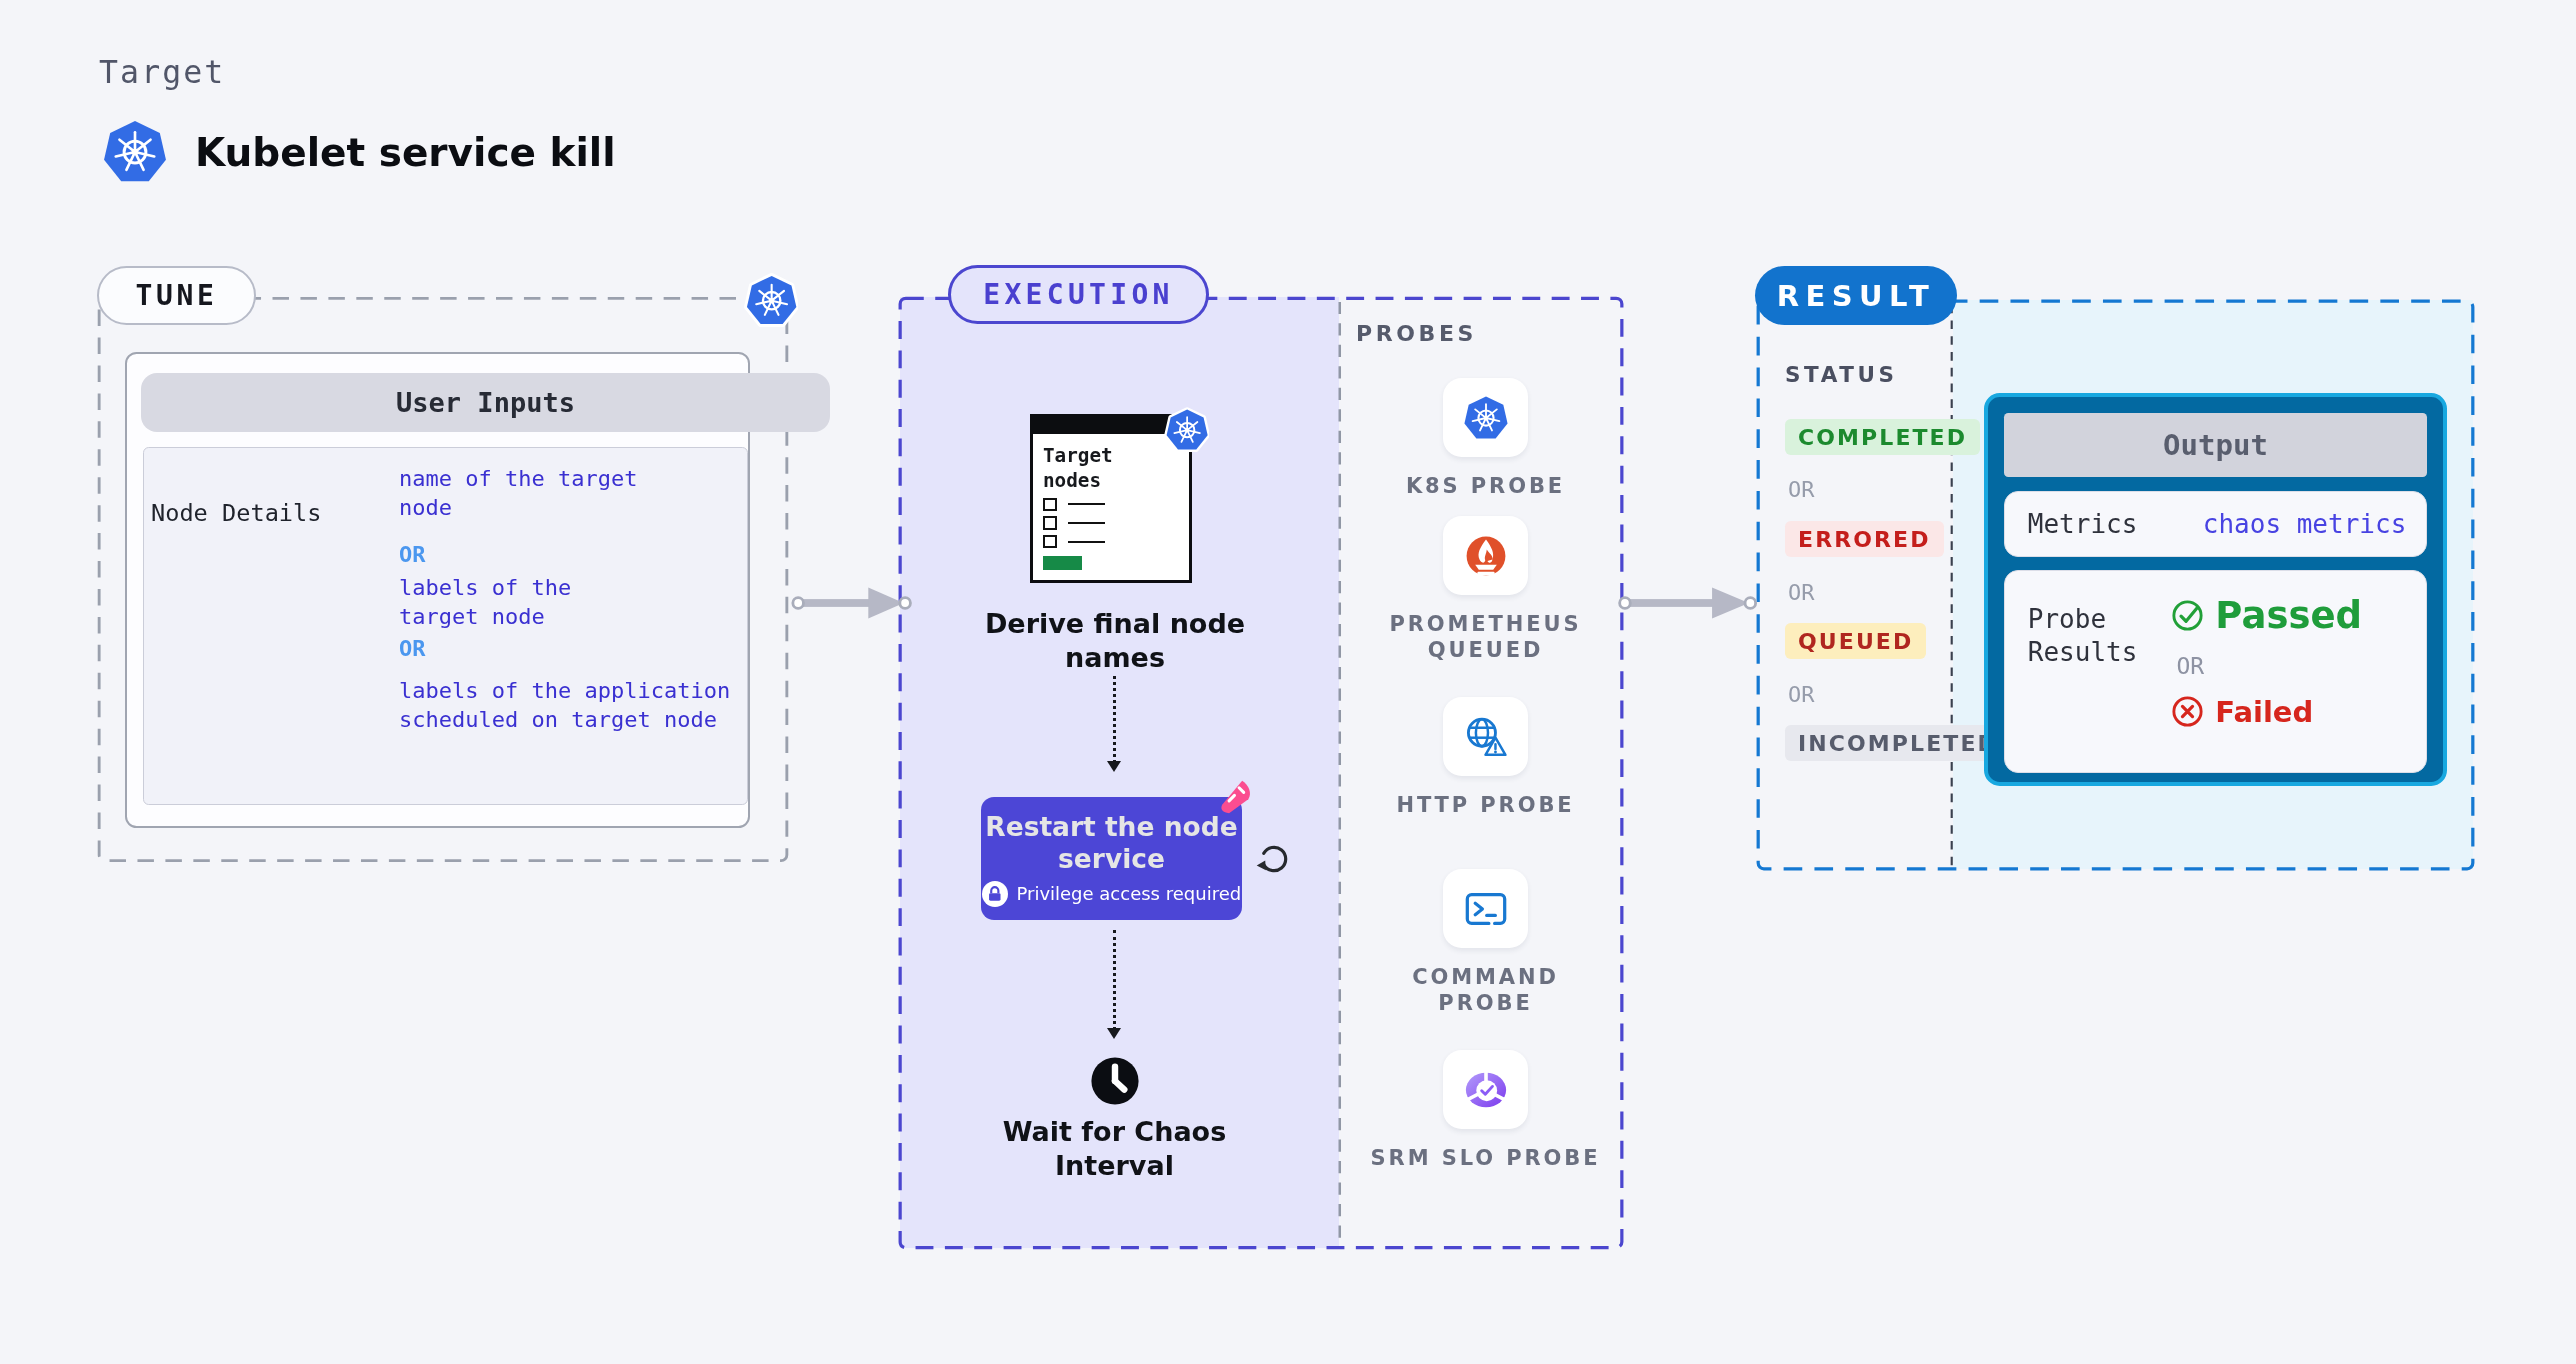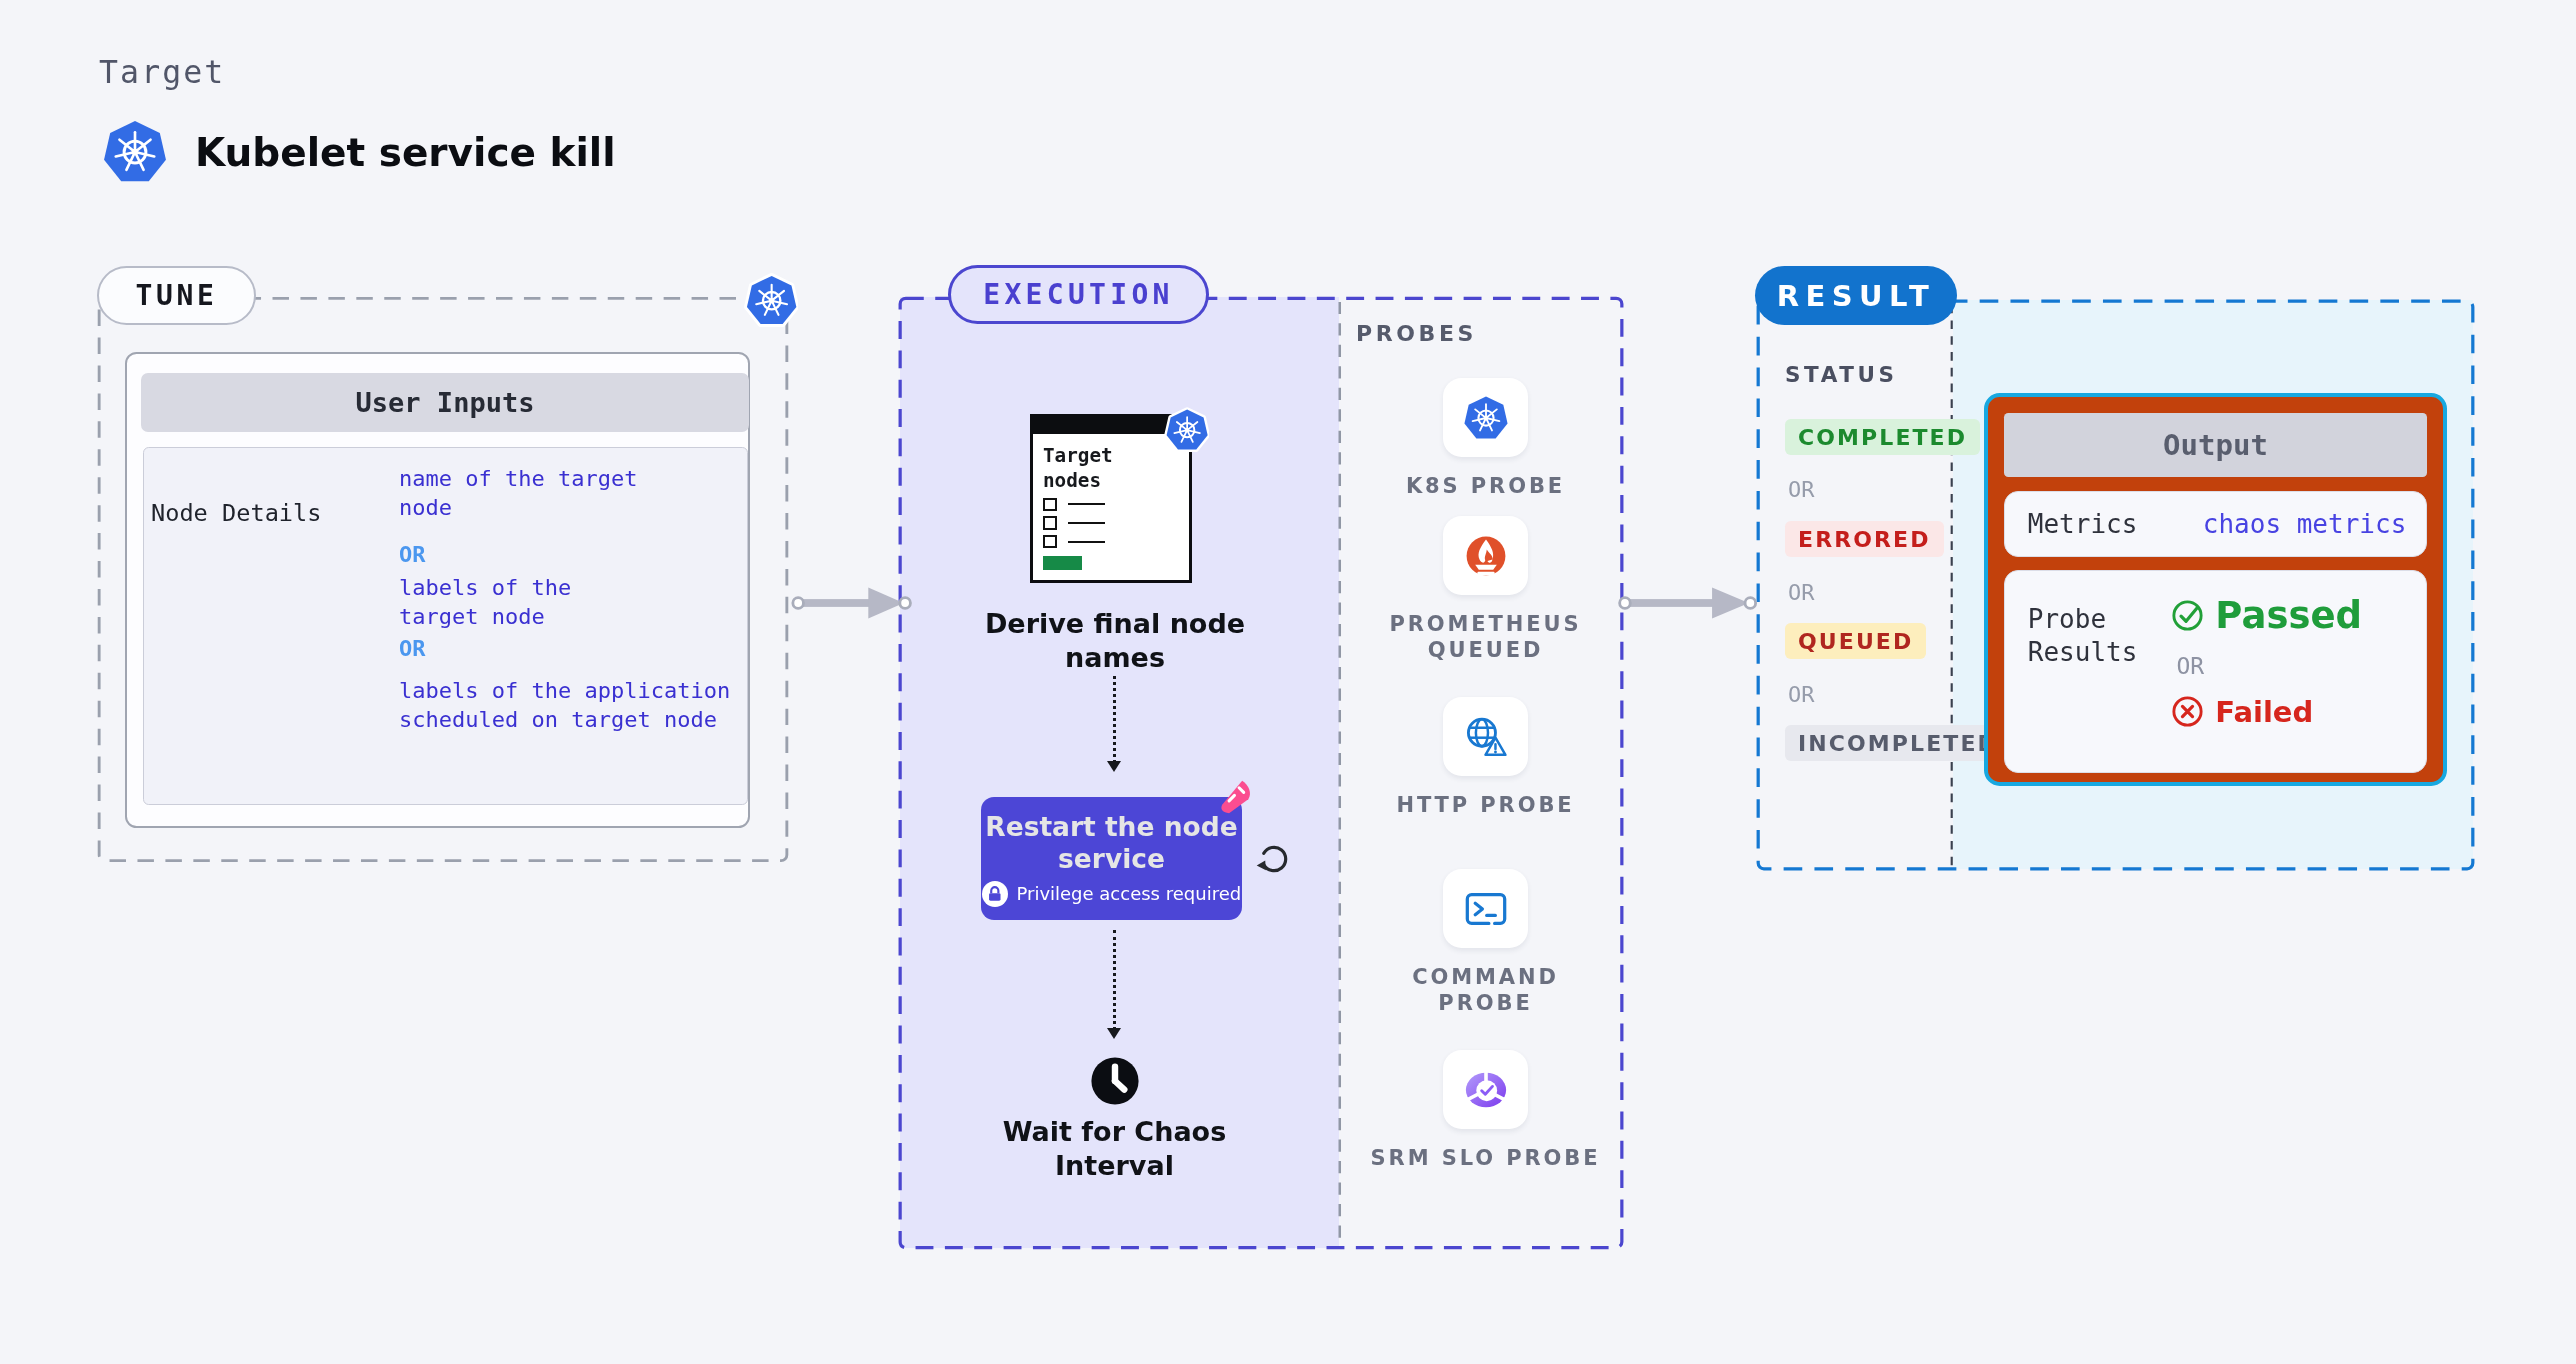--- a/index.html
+++ b/index.html
@@ -23,21 +23,21 @@
              letter-spacing:3.6px;font-family:"DejaVu Sans Mono",monospace;}
   .pill-exec{left:948px;top:265px;width:261px;height:59px;background:#e4e4fb;
              border:3.6px solid #4b46cf;color:#4a40cf;font-size:28px;font-weight:bold;
              letter-spacing:4.3px;font-family:"DejaVu Sans Mono",monospace;}
   .pill-result{left:1755px;top:266px;width:202px;height:59px;background:#1273cd;
              color:#ffffff;font-size:29px;font-weight:800;letter-spacing:6.4px;}
 
   
   .ui-card{left:125px;top:352px;width:625px;height:476px;background:#fdfdff;
            border:2.9px solid #a0a5b1;border-radius:11.5px;box-sizing:border-box;z-index:4;}
-  .ui-head{left:141px;top:373px;width:608px;height:59px;background:#d8d9e2;border-radius:7px;
+  .ui-head{left:141px;top:373px;width:689px;height:59px;background:#d8d9e2;border-radius:16px;
            display:flex;align-items:center;justify-content:center;font-size:27px;
            font-weight:bold;color:#272b35;z-index:5;}
   .ui-body{left:143px;top:447px;width:605px;height:358px;background:#f1f2f9;
            border:1.4px solid #cbcdd9;border-radius:5.7px;box-sizing:border-box;z-index:4;}
   .row-label{left:151px;top:499px;font-size:23.6px;color:#1f232c;z-index:5;}
   .opt{left:399px;width:358px;font-size:22px;line-height:29px;color:#3a30d1;z-index:5;}
   .or-blue{left:399px;font-size:22px;font-weight:bold;color:#4b97ef;z-index:5;}
 
   
   .lavender{left:900px;top:297px;width:439px;height:951px;background:#e4e4fb;z-index:1;}
@@ -75,21 +75,21 @@
   
   .status-heading{left:1785px;top:362px;font-size:21.5px;font-weight:bold;letter-spacing:3.6px;color:#4a4f61;z-index:4;}
   .badge{position:absolute;left:1785px;height:36px;display:inline-flex;align-items:center;
          padding:0 13px;border-radius:5.7px;font-size:22px;font-weight:bold;letter-spacing:2.1px;z-index:4;}
   .b-completed{top:419px;background:#d9f2dc;color:#1c8a2e;}
   .b-errored{top:521px;background:#fbe7e7;color:#c41f1c;}
   .b-queued{top:623px;background:#fdeebd;color:#b0261f;}
   .b-incompleted{top:725px;background:#e7e8ee;color:#575c6c;}
   .or-gray{position:absolute;left:1788px;font-size:22px;color:#969cab;z-index:4;
            font-family:"DejaVu Sans Mono",monospace;}
-  .output-box{left:1984px;top:393px;width:463px;height:393px;background:#c2410c;
+  .output-box{left:1984px;top:393px;width:463px;height:393px;background:#0369a1;
               border:4.3px solid #18a8e0;border-radius:15.8px;box-sizing:border-box;padding:15.8px;z-index:4;}
   .output-head{height:64px;background:#d2d3dc;border-radius:4.3px;display:flex;align-items:center;
                justify-content:center;font-size:29px;font-weight:bold;color:#595e6e;margin-bottom:14.3px;}
   .output-row{background:#f7f8fc;border:1.4px solid #dcdee8;border-radius:14px;box-sizing:border-box;
               position:relative;}
   .row-metrics{height:66px;margin-bottom:13px;}
   .metrics-label{position:absolute;left:23px;top:50%;transform:translateY(-50%);font-size:26px;color:#2f323c;}
   .metrics-value{position:absolute;left:168px;top:50%;transform:translateY(-50%);font-size:26px;color:#4843e2;margin-left:30px;}
   .row-proberes{height:203px;}
   .probe-res-label{position:absolute;left:23px;top:31.5px;font-size:26px;line-height:33px;color:#2f323c;}

